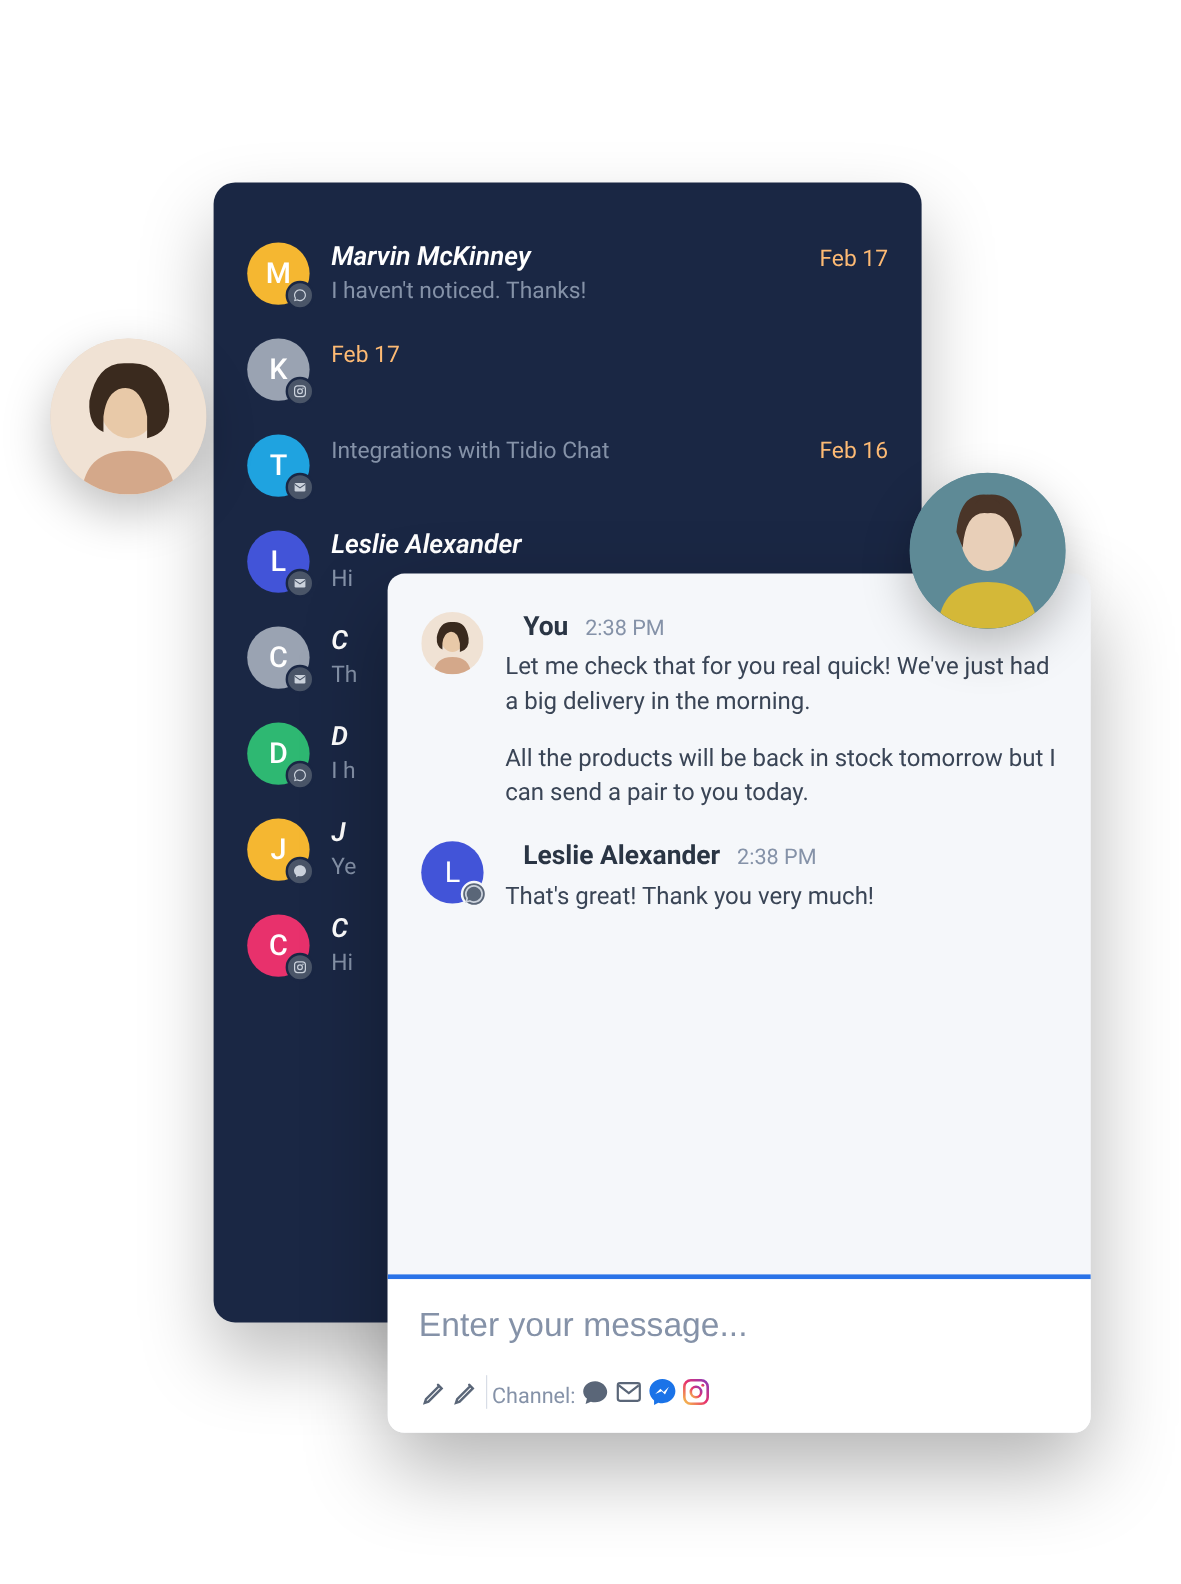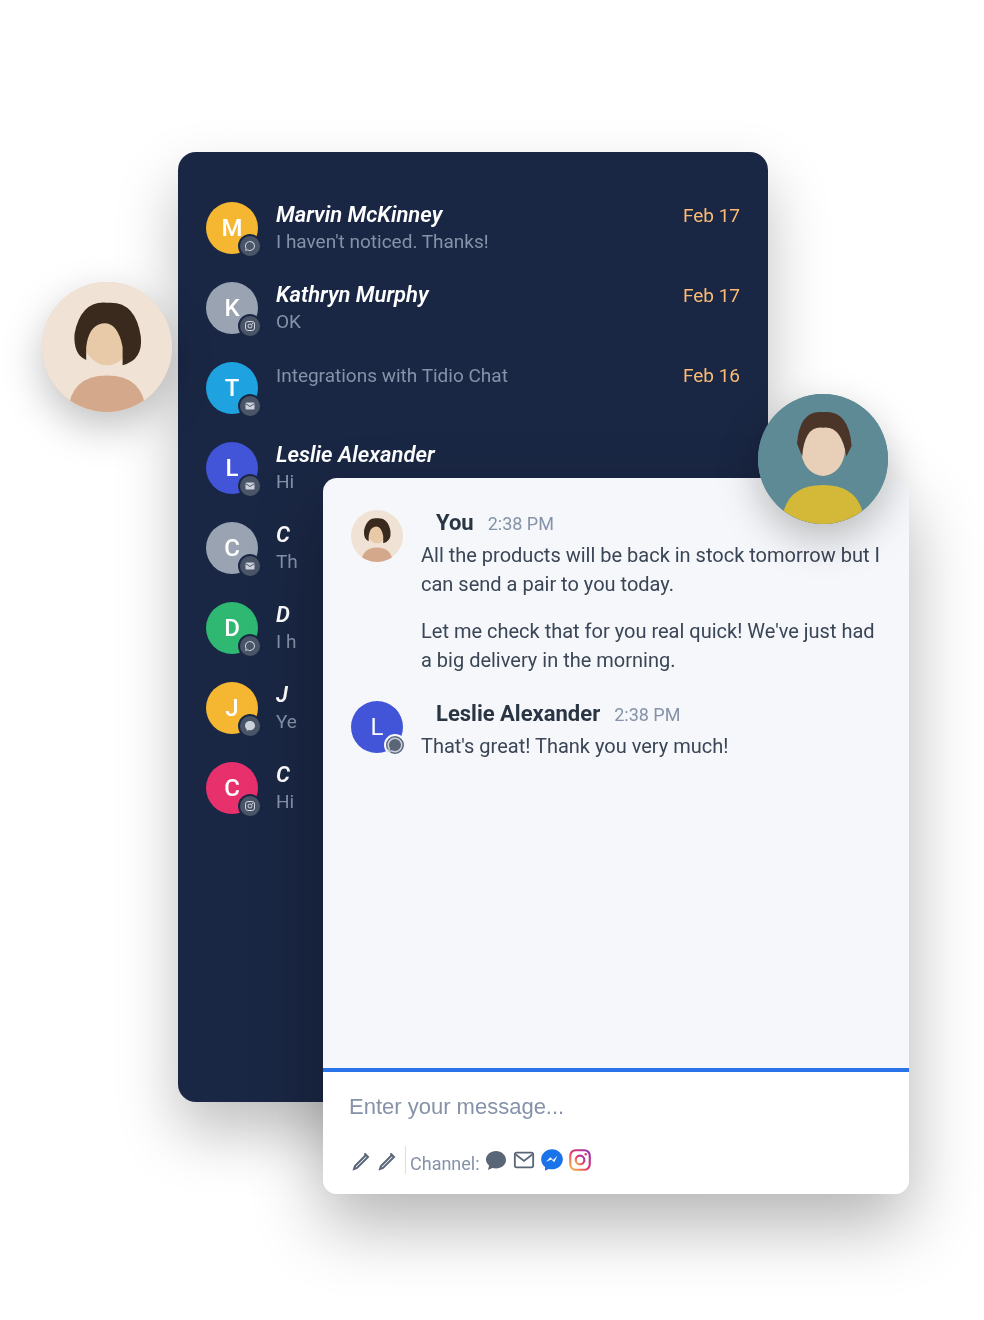--- a/index.html
+++ b/index.html
@@ -201,21 +201,21 @@
     height: 4px;
     background: #2a73e8;
   }
   .chat-input-area {
     background: #fff;
     padding: 22px 26px 20px;
   }
   .chat-input {
     width: 100%;
     border: none;
-    font-size: 22px;
+    font-size: 28px;
     color: #8592a8;
     background: transparent;
     outline: none;
     margin-bottom: 26px;
   }
   .chat-input::placeholder { color: #8592a8; }
   .chat-toolbar {
     display: flex;
     align-items: flex-end;
   }
@@ -272,24 +272,20 @@
       <div class="conv-item">
         <div class="conv-avatar-wrap">
           <div class="conv-avatar" style="background:#9aa3b2">K</div>
           <div class="conv-badge">
             <svg viewBox="0 0 24 24">
               <rect x="3" y="3" width="18" height="18" rx="5" fill="none" stroke="#cbd2dc" stroke-width="2"></rect>
               <circle cx="12" cy="12" r="4" fill="none" stroke="#cbd2dc" stroke-width="2"></circle>
               <circle cx="17" cy="7" r="1.3" fill="#cbd2dc"></circle>
             </svg>
           </div>
-        </div>
-        <div class="conv-text">
-          <div class="conv-name">Kathryn Murphy</div>
-          <div class="conv-snippet">OK</div>
         </div>
         <div class="conv-date">Feb 17</div>
       </div>
       <div class="conv-item">
         <div class="conv-avatar-wrap">
           <div class="conv-avatar" style="background:#1fa3e0">T</div>
           <div class="conv-badge">
             <svg viewBox="0 0 24 24">
               <rect x="3" y="5" width="18" height="14" rx="2" fill="#cbd2dc"></rect>
               <path fill="#4a5568" d="M3 6l9 6 9-6v2l-9 6-9-6z"></path>
@@ -413,22 +409,22 @@
           <path d="M25 40 Q30 14 50 16 Q72 14 76 42 Q78 60 62 64 L62 50 Q58 30 46 32 Q36 34 34 50 L34 60 Q24 56 25 40 Z" fill="#3a2a1e"></path>
           <path d="M20 100 Q22 72 50 72 Q78 72 80 100 Z" fill="#d4a88a"></path>
         </svg>
       </div>
       <div class="msg-content">
         <div class="msg-header">
           <span class="msg-sender">You</span>
           <span class="msg-time">2:38 PM</span>
         </div>
         <div class="msg-text">
+          <p>Let me check that for you real quick! We've just had a big delivery in the morning.</p>
           <p>All the products will be back in stock tomorrow but I can send a pair to you today.</p>
-          <p>Let me check that for you real quick! We've just had a big delivery in the morning.</p>
         </div>
       </div>
     </div>
 
     <div class="msg">
       <div class="msg-avatar letter">
         <span>L</span>
         <span class="mini-badge">
           <svg viewBox="0 0 24 24" width="11" height="11">
               <path fill="#cbd2dc" d="M12 2a10 10 0 0 0-8.6 15.1L2 22l5-1.3A10 10 0 1 0 12 2zm0 18a8 8 0 0 1-4.1-1.1l-.3-.2-3 .8.8-2.9-.2-.3A8 8 0 1 1 12 20z"></path>

